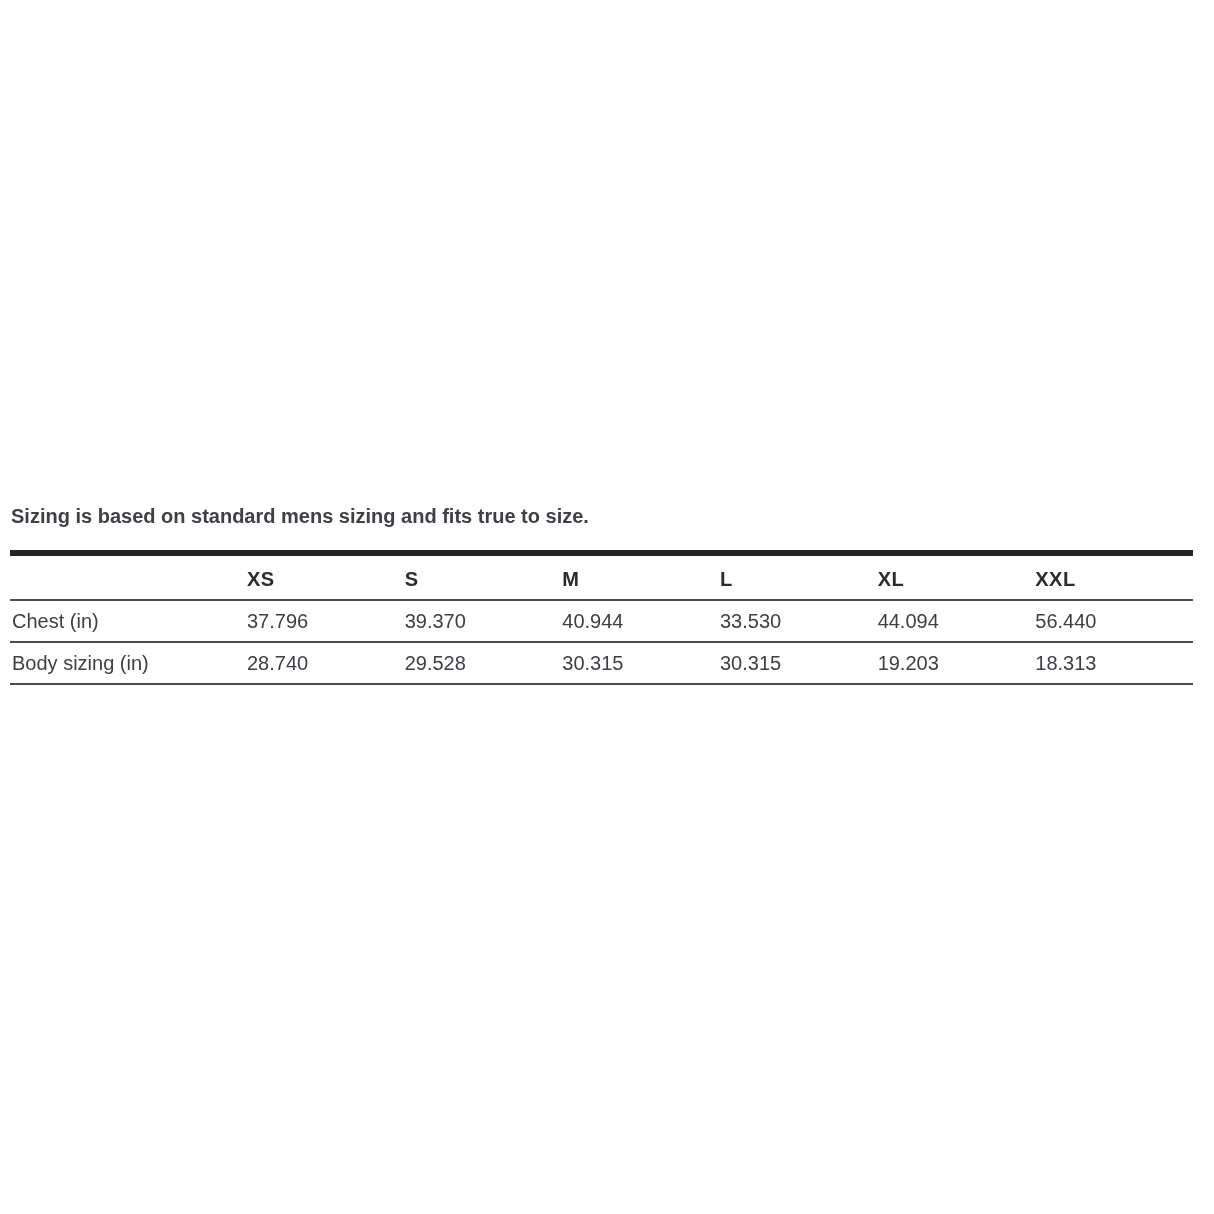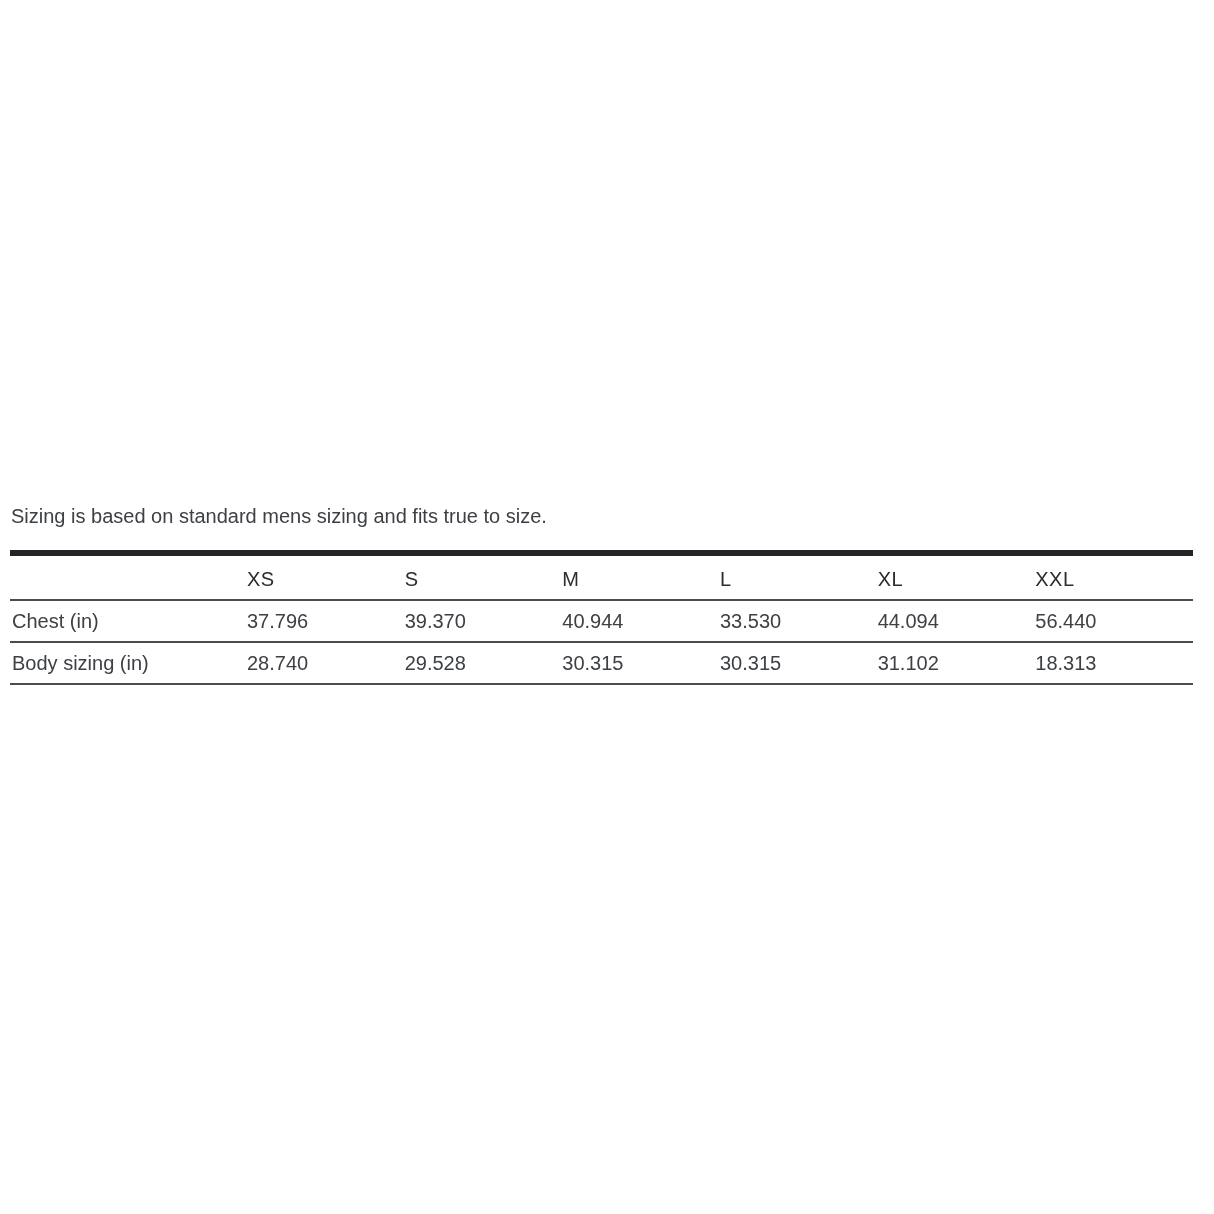--- a/index.html
+++ b/index.html
@@ -25,21 +25,21 @@
     font-size: 28px;
     line-height: 27px;
     font-weight: 800;
     letter-spacing: 1.2px;
     color: #2a2c31;
   }
   .subtitle {
     margin: 22px 0 0 1px;
     font-size: 20px;
     line-height: 20px;
-    font-weight: 400;
+    font-weight: 700;
     color: #3d4045;
   }
   table.size-table {
     margin-top: 24px;
     width: 100%;
     border-collapse: collapse;
     table-layout: fixed;
     border-top: 6px solid #232528;
   }
   col.label-col { width: 237px; }
@@ -48,21 +48,21 @@
     text-align: left;
     vertical-align: middle;
     height: 40px;
     padding: 0;
     font-size: 20px;
     border-bottom: 2px solid #4a4c50;
     white-space: nowrap;
     overflow: hidden;
   }
   .size-table thead th {
-    font-weight: normal;
+    font-weight: bold;
     color: #2a2c31;
     letter-spacing: 0.5px;
     padding-top: 3px;
   }
   .size-table tbody th {
     font-weight: 400;
     color: #3d4045;
     padding-left: 2px;
     margin-top: 24px;
   }
@@ -102,18 +102,18 @@
         <td>33.530</td>
         <td>44.094</td>
         <td>56.440</td>
       </tr>
       <tr>
         <th scope="row">Body sizing (in)</th>
         <td>28.740</td>
         <td>29.528</td>
         <td>30.315</td>
         <td>30.315</td>
-        <td>31.102</td>
+        <td>19.203</td>
         <td>18.313</td>
       </tr>
     </tbody>
   </table>
 </div>
 
 </body></html>

